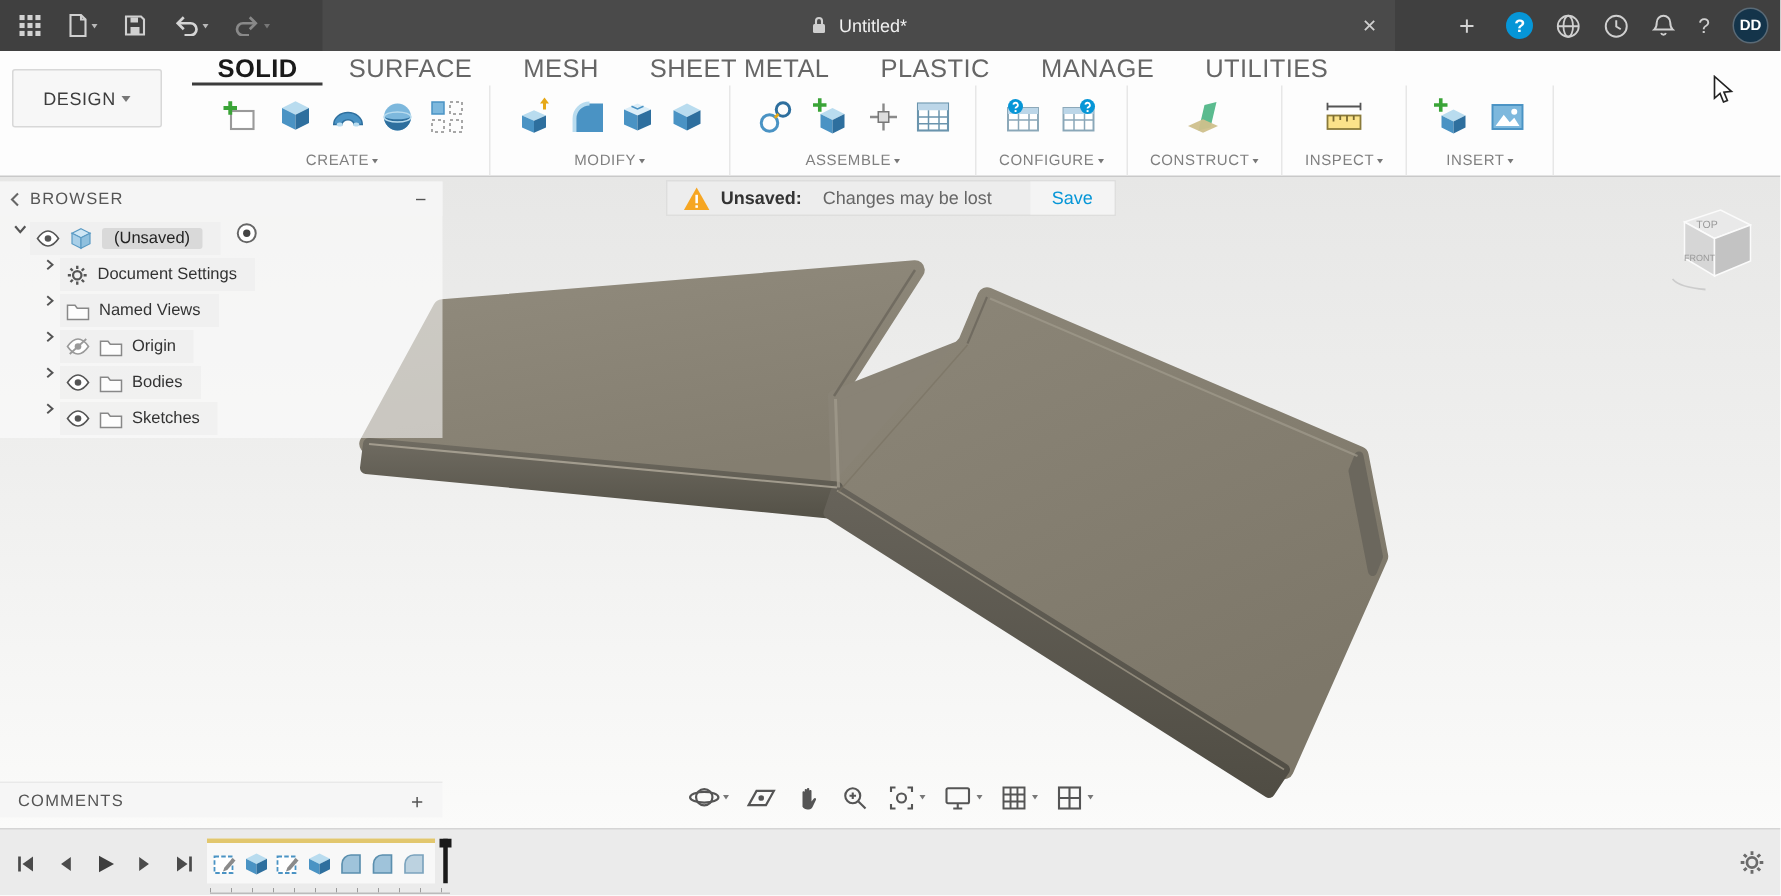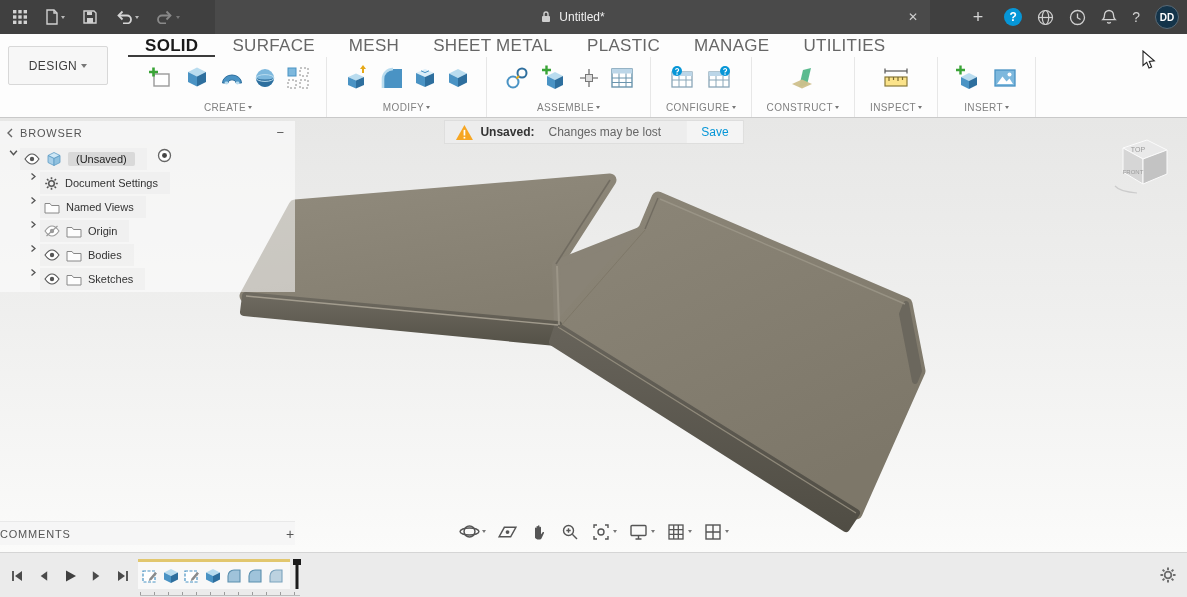--- a/index.html
+++ b/index.html
@@ -59,21 +59,21 @@
   .b-row .chev{width:14px;display:flex;justify-content:center;margin-left:6px}
   .b-row.child .chev{margin-left:26px}
   .b-inner{display:flex;align-items:center;height:22px;background:rgba(240,240,240,0.9);padding:0 12px 0 4px;gap:6px}
   .pill{background:#d9d9d9;padding:1px 8px;border-radius:2px;color:#222}
   .radio{margin-left:10px}
 
   
   .viewcube{position:absolute;right:6px;top:12px;width:80px;height:72px}
 
   
-  .comments{position:absolute;left:0;bottom:7px;width:295px;height:24px;background:rgba(246,246,246,0.95);display:flex;align-items:center;padding:0 0;color:#555;font-size:11px;letter-spacing:.8px;border-top:1px solid rgba(0,0,0,0.05)}
+  .comments{position:absolute;left:0;bottom:7px;width:295px;height:24px;background:rgba(246,246,246,0.95);display:flex;align-items:center;padding:0 12px;color:#555;font-size:11px;letter-spacing:.8px;border-top:1px solid rgba(0,0,0,0.05)}
   .comments .plus{margin-left:auto;font-size:14px;color:#555}
 
   
   .nav-toolbar{position:absolute;left:50%;transform:translateX(-50%);bottom:10px;display:flex;align-items:center;gap:11px}
   .nav-item{display:flex;align-items:center}
 
   
   .timeline{position:absolute;bottom:0;left:0;right:0;height:45px;background:#ebebeb;border-top:1px solid #d5d5d5}
   .playback{position:absolute;left:10px;top:0;height:45px;display:flex;align-items:center;gap:13px}
   .track{position:absolute;left:138px;top:6px;width:152px;height:30px;background:#f8f8f8;border-top:3px solid #e2c76e;display:flex;align-items:center;padding-left:2px;gap:1px}

